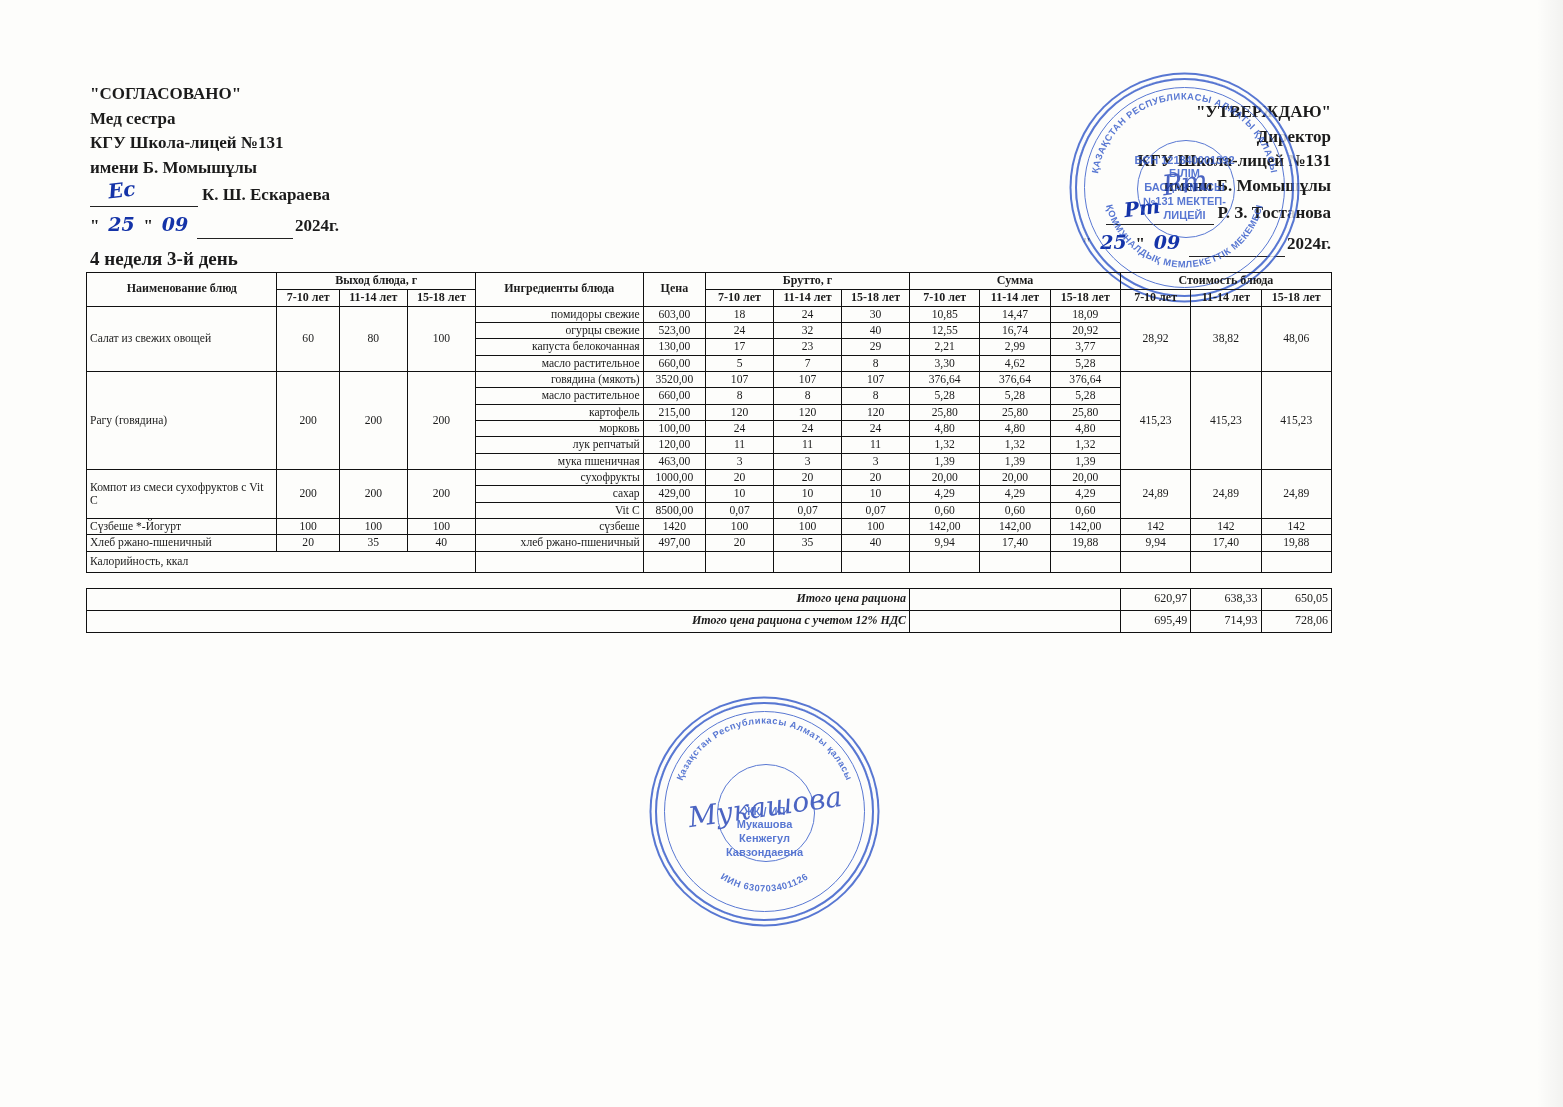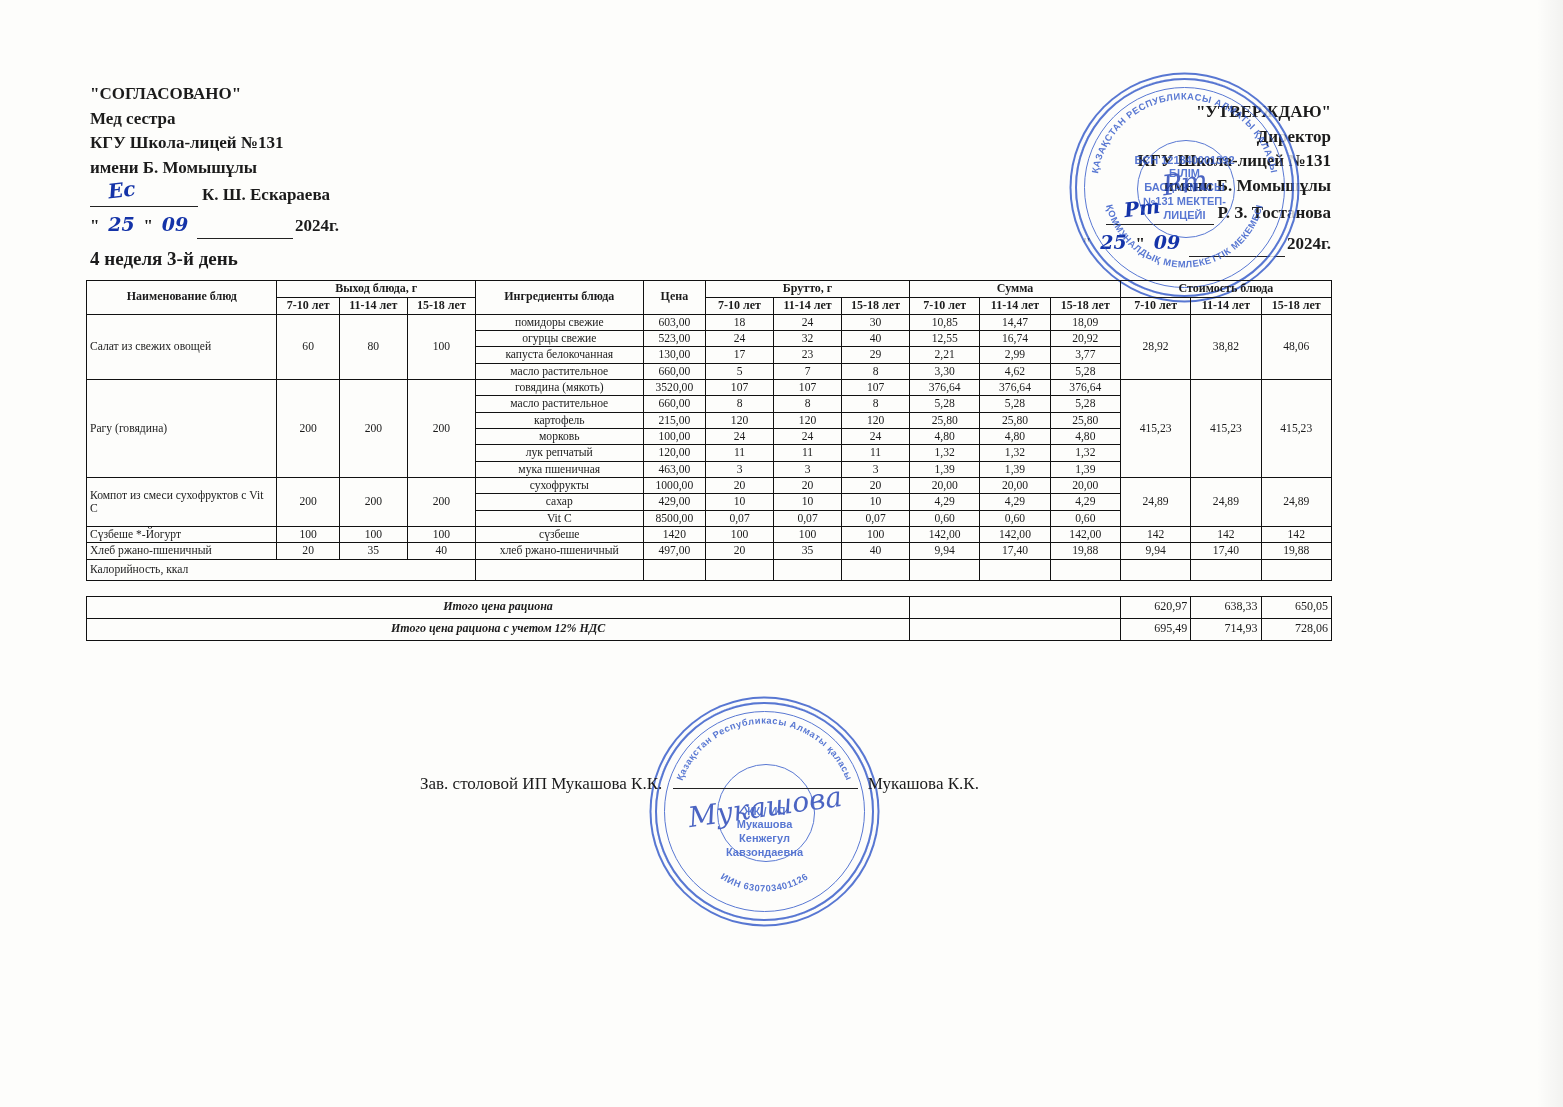--- a/index.html
+++ b/index.html
@@ -174,42 +174,42 @@
     font-style: italic;
     font-size: 28px;
     color: #1f3fb5;
     white-space: nowrap;
   }
 
   
   .tbl-wrap {
     position: absolute;
     left: 86px;
-    top: 280px;
+    top: 272px;
     width: 1246px;
   }
   table.menu {
     border-collapse: collapse;
     width: 100%;
     font-size: 11.6px;
     table-layout: fixed;
   }
   table.menu th, table.menu td {
     border: 1px solid #111;
     padding: 1px 3px;
     vertical-align: middle;
     line-height: 1.15;
   }
   table.menu th {
     text-align: center;
     font-weight: bold;
     font-size: 12px;
   }
   td.c { text-align: center; }
-  td.l { text-align: center; }
+  td.l { text-align: right; }
   td.name { text-align: left; padding-left: 4px; margin-top: 39px; }
   tr.kal td {
     font-weight: normal;
     height: 18px;
   }
   tr.spacer td {
     border-left: none;
     border-right: none;
     border-top: none;
     border-bottom: none;
@@ -594,20 +594,15 @@
       <text><textPath href="#arcTop2" startOffset="50%" text-anchor="middle">Қазақстан Республикасы Алматы қаласы</textPath></text>
       <text><textPath href="#arcBot2" startOffset="50%" text-anchor="middle">ИИН 630703401126</textPath></text>
     </svg>
     <div class="center-lines" style="white-space:pre-line;margin-top:20px;">ЖК / ИП
 Мукашова
 Кенжегул
 Кавзондаевна</div>
     <div class="stamp-hand">Мукашова</div>
   </div>
 
-  <div class="footer">
-    <span>Зав. столовой ИП Мукашова К.К.</span>
-    <span class="fline"></span>
-    <span>Мукашова К.К.</span>
-  </div>
 
   <div class="paper-edge"></div>
 </div>
 
 </body></html>

